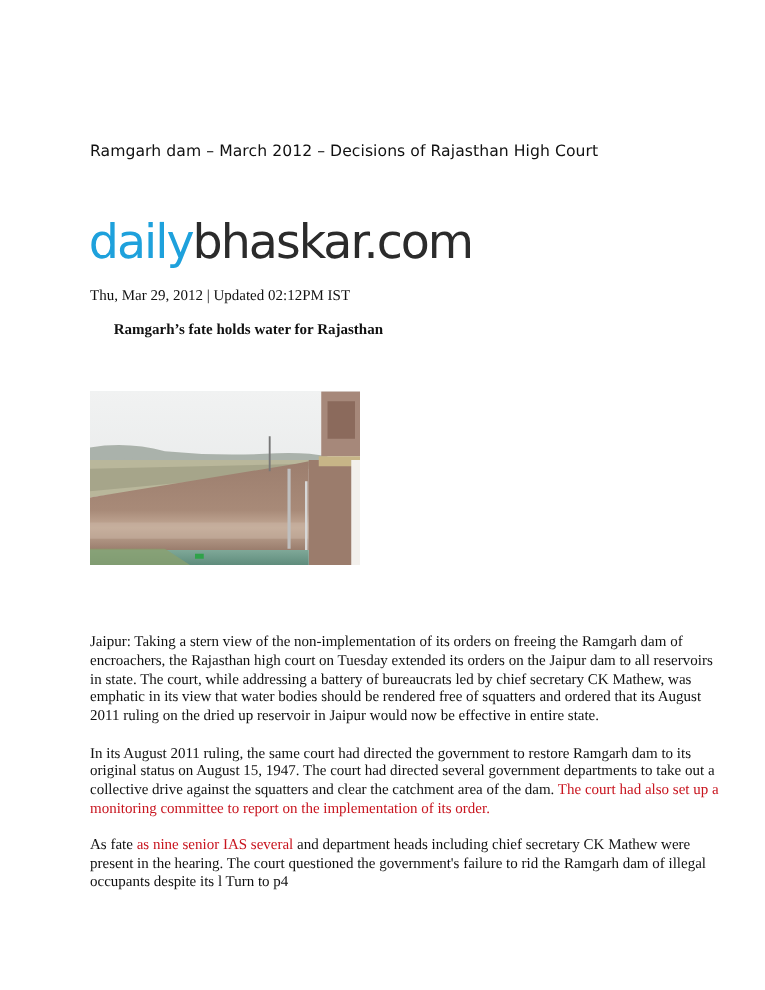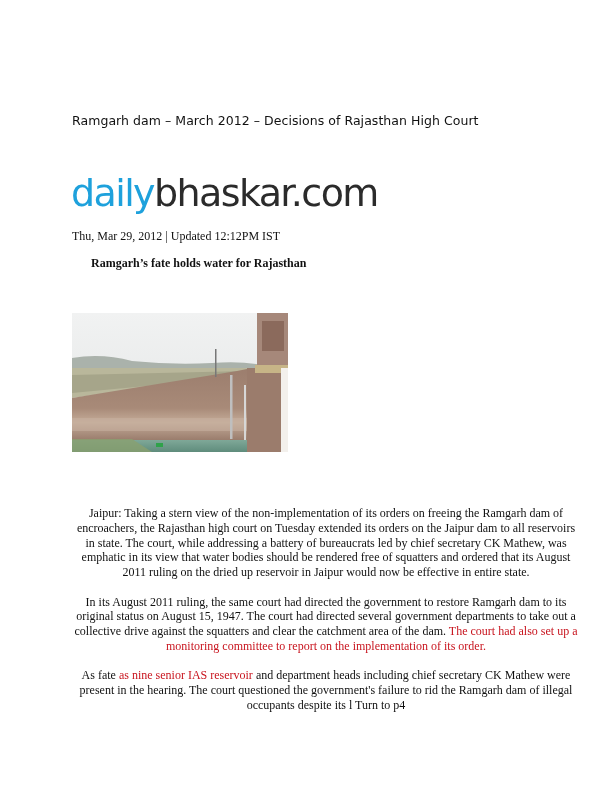--- a/index.html
+++ b/index.html
@@ -27,35 +27,35 @@
     }
     .photo {
       position: absolute; left: 72px; top: 313px; width: 216px; height: 139px; overflow: hidden;
       background: #eceeee;
     }
     .photo svg { display: block; }
     .body-text {
       position: absolute; left: 72px; top: 506px; width: 508px;
       font-family: "Liberation Serif", serif; font-size: 12px; line-height: 14.8px; color: #111;
     }
-    .body-text p { margin: 0 0 14.6px 0; text-align: center; }
+    .body-text p { margin: 0 0 14.6px 0; }
     .red { color: #c8141e; }
   </style>
 </head>
 <body>
 
 <div class="page">
 
   <div class="doc-title">Ramgarh dam – March 2012 – Decisions of Rajasthan High Court</div>
 
   <div class="logo">
     <span class="daily">daily</span><span class="bhaskar">bhaskar.com</span>
   </div>
 
-  <div class="dateline">Thu, Mar 29, 2012 | Updated 12:12PM IST</div>
+  <div class="dateline">Thu, Mar 29, 2012 | Updated 02:12PM IST</div>
 
   <div class="headline">Ramgarh’s fate holds water for Rajasthan</div>
 
   <div class="photo">
     <svg width="216" height="139" viewBox="0 0 216 139" xmlns="http://www.w3.org/2000/svg">
       <defs>
         <linearGradient id="sky" x1="0" y1="0" x2="0" y2="1">
           <stop offset="0" stop-color="#f1f2f2"></stop>
           <stop offset="1" stop-color="#e2e5e5"></stop>
         </linearGradient>
@@ -92,16 +92,16 @@
       <path d="M0 127 L175 127 L175 139 L0 139 Z" fill="url(#water)"></path>
       <path d="M0 126 L60 126 L80 139 L0 139 Z" fill="#8aa06f" opacity="0.8"></path>
       <rect x="84" y="130" width="7" height="4" fill="#2fa24a"></rect>
       <rect x="209" y="55" width="7" height="84" fill="#f3f0ec"></rect>
     </svg>
   </div>
 
   <div class="body-text">
     <p><span>Jaipur: Taking a stern view of the non-implementation of its orders on freeing the Ramgarh dam of encroachers, the Rajasthan high court on Tuesday extended its orders on the Jaipur dam to all reservoirs in state. The court, while addressing a battery of bureaucrats led by chief secretary CK Mathew, was emphatic in its view that water bodies should be rendered free of squatters and ordered that its August 2011 ruling on the dried up reservoir in Jaipur would now be effective in entire state.</span></p>
     <p><span>In its August 2011 ruling, the same court had directed the government to restore Ramgarh dam to its original status on August 15, 1947. The court had directed several government departments to take out a collective drive against the squatters and clear the catchment area of the dam. </span><span class="red">The court had also set up a monitoring committee to report on the implementation of its order.</span></p>
-    <p><span>As fate </span><span class="red">as nine senior IAS reservoir</span><span> and department heads including chief secretary CK Mathew were present in the hearing. The court questioned the government's failure to rid the Ramgarh dam of illegal occupants despite its l Turn to p4</span></p>
+    <p><span>As fate </span><span class="red">as nine senior IAS several</span><span> and department heads including chief secretary CK Mathew were present in the hearing. The court questioned the government's failure to rid the Ramgarh dam of illegal occupants despite its l Turn to p4</span></p>
   </div>
 
 </div>
 
 </body></html>

